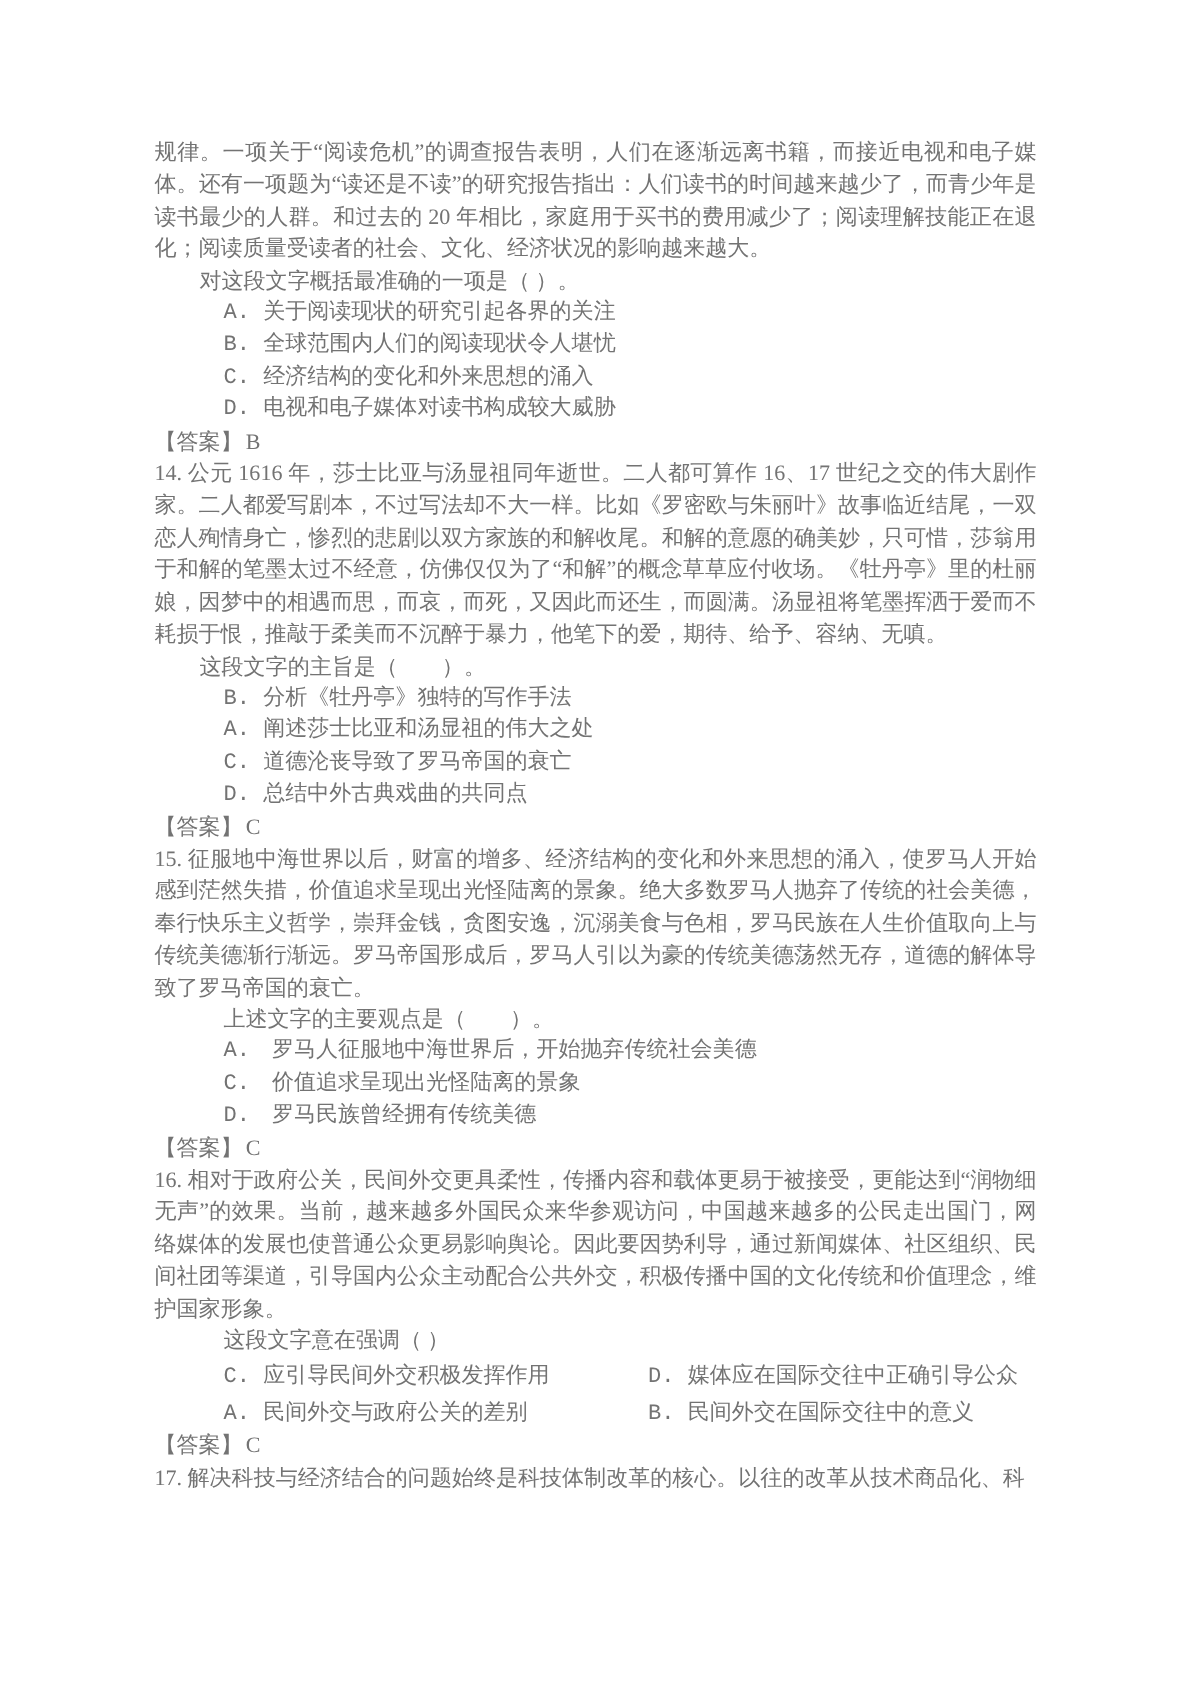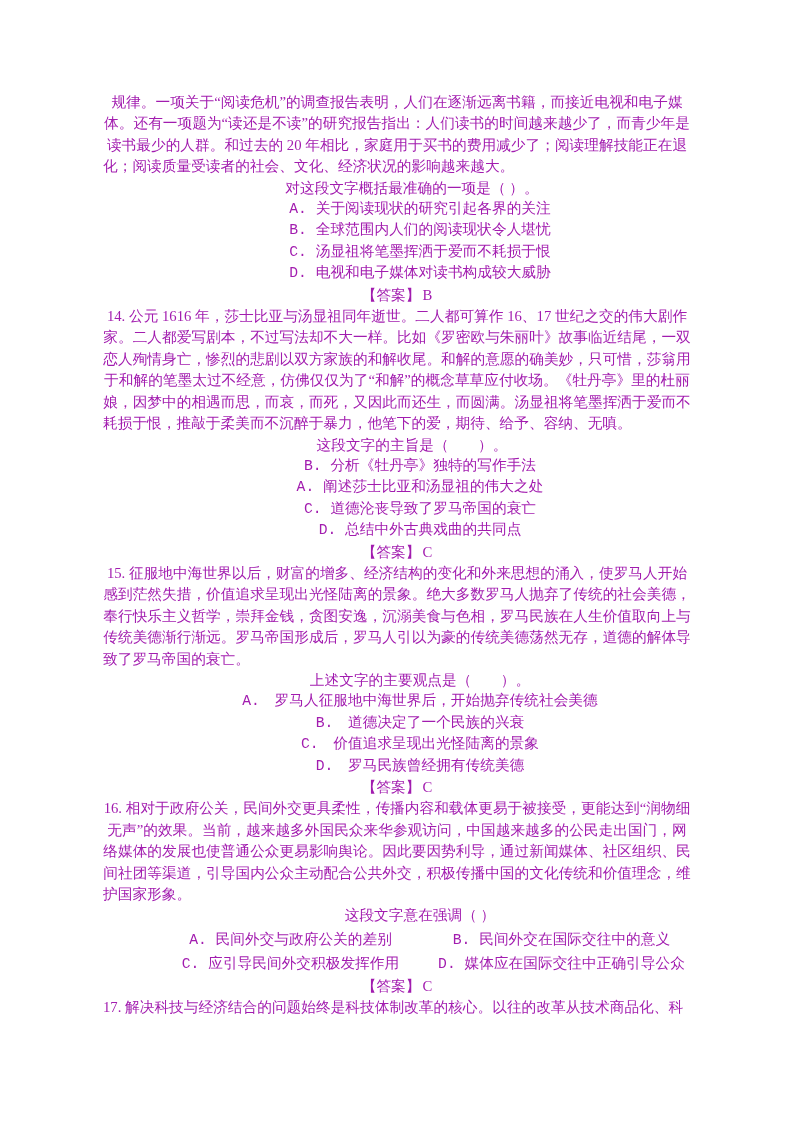--- a/index.html
+++ b/index.html
@@ -2,29 +2,29 @@
 <html lang="zh"><head>
 <meta charset="utf-8">
 <style>
   html,body{margin:0;padding:0;background:#ffffff;}
   .page{
     position:relative;
     width:793px;height:1122px;
     background:#ffffff;
     overflow:hidden;
     font-family:"Liberation Serif","DejaVu Serif",serif;
-    color:#a21caf;
+    color:#737373;
   }
   .content{
     position:absolute;
     left:103px;top:92px;width:588px;
     font-size:14.7px;
     line-height:21.4px;
   }
-  .content p{margin:0;text-align:center;}
+  .content p{margin:0;}
   .para{text-align:justify;text-align-last:left;}
   .stem{text-align:left;}
   .stem.indent-2{padding-left:30px;}
   .stem.indent-3{padding-left:46px;}
   .option{padding-left:46px;text-align:left;font-family:Liberation Mono, monospace;}
   .answer{text-align:left;}
   .answer .ans-val{margin-left:2px;font-family:"Liberation Serif","DejaVu Serif",serif;}
   .opt-grid{display:flex;flex-direction:row;padding-left:46px;}
   .opt-grid .option{padding-left:0;}
   .opt-grid .left{flex:none;width:283px;}
@@ -36,55 +36,54 @@
 <body>
 
 <div class="page">
   <div class="content">
 
     <section>
       <p class="para">规律。一项关于“阅读危机”的调查报告表明，人们在逐渐远离书籍，而接近电视和电子媒体。还有一项题为“读还是不读”的研究报告指出：人们读书的时间越来越少了，而青少年是读书最少的人群。和过去的 20 年相比，家庭用于买书的费用减少了；阅读理解技能正在退化；阅读质量受读者的社会、文化、经济状况的影响越来越大。</p>
       <p class="stem indent-2">对这段文字概括最准确的一项是（ ）。</p>
       <p class="option">A. 关于阅读现状的研究引起各界的关注</p>
       <p class="option">B. 全球范围内人们的阅读现状令人堪忧</p>
-      <p class="option">C. 汤显祖将笔墨挥洒于爱而不耗损于恨</p>
+      <p class="option">C. 经济结构的变化和外来思想的涌入</p>
       <p class="option">D. 电视和电子媒体对读书构成较大威胁</p>
       <p class="answer"><span>【答案】</span><span class="ans-val">B</span></p>
     </section>
 
     <section>
       <p class="para">14. 公元 1616 年，莎士比亚与汤显祖同年逝世。二人都可算作 16、17 世纪之交的伟大剧作家。二人都爱写剧本，不过写法却不大一样。比如《罗密欧与朱丽叶》故事临近结尾，一双恋人殉情身亡，惨烈的悲剧以双方家族的和解收尾。和解的意愿的确美妙，只可惜，莎翁用于和解的笔墨太过不经意，仿佛仅仅为了“和解”的概念草草应付收场。《牡丹亭》里的杜丽娘，因梦中的相遇而思，而哀，而死，又因此而还生，而圆满。汤显祖将笔墨挥洒于爱而不耗损于恨，推敲于柔美而不沉醉于暴力，他笔下的爱，期待、给予、容纳、无嗔。</p>
       <p class="stem indent-2">这段文字的主旨是（　　）。</p>
       <p class="option">B. 分析《牡丹亭》独特的写作手法</p>
       <p class="option">A. 阐述莎士比亚和汤显祖的伟大之处</p>
       <p class="option">C. 道德沦丧导致了罗马帝国的衰亡</p>
       <p class="option">D. 总结中外古典戏曲的共同点</p>
       <p class="answer"><span>【答案】</span><span class="ans-val">C</span></p>
     </section>
 
     <section>
       <p class="para">15. 征服地中海世界以后，财富的增多、经济结构的变化和外来思想的涌入，使罗马人开始感到茫然失措，价值追求呈现出光怪陆离的景象。绝大多数罗马人抛弃了传统的社会美德，奉行快乐主义哲学，崇拜金钱，贪图安逸，沉溺美食与色相，罗马民族在人生价值取向上与传统美德渐行渐远。罗马帝国形成后，罗马人引以为豪的传统美德荡然无存，道德的解体导致了罗马帝国的衰亡。</p>
       <p class="stem indent-3">上述文字的主要观点是（　　）。</p>
       <p class="option">A.　罗马人征服地中海世界后，开始抛弃传统社会美德</p>
-      <p class="option">B.　道德决定了一个民族的兴衰</p>
       <p class="option">C.　价值追求呈现出光怪陆离的景象</p>
       <p class="option">D.　罗马民族曾经拥有传统美德</p>
       <p class="answer"><span>【答案】</span><span class="ans-val">C</span></p>
     </section>
 
     <section>
       <p class="para">16. 相对于政府公关，民间外交更具柔性，传播内容和载体更易于被接受，更能达到“润物细无声”的效果。当前，越来越多外国民众来华参观访问，中国越来越多的公民走出国门，网络媒体的发展也使普通公众更易影响舆论。因此要因势利导，通过新闻媒体、社区组织、民间社团等渠道，引导国内公众主动配合公共外交，积极传播中国的文化传统和价值理念，维护国家形象。</p>
       <p class="stem indent-3 gap-sm">这段文字意在强调（ ）</p>
       <div class="opt-grid gap-xs">
+        <p class="option left">C. 应引导民间外交积极发挥作用</p>
+        <p class="option right">D. 媒体应在国际交往中正确引导公众</p>
+      </div>
+      <div class="opt-grid gap-xs">
         <p class="option left">A. 民间外交与政府公关的差别</p>
         <p class="option right">B. 民间外交在国际交往中的意义</p>
-      </div>
-      <div class="opt-grid gap-xs">
-        <p class="option left">C. 应引导民间外交积极发挥作用</p>
-        <p class="option right">D. 媒体应在国际交往中正确引导公众</p>
       </div>
       <p class="answer gap-xs"><span>【答案】</span><span class="ans-val">C</span></p>
     </section>
 
     <section>
       <p class="para gap-xs">17. 解决科技与经济结合的问题始终是科技体制改革的核心。以往的改革从技术商品化、科</p>
     </section>
 
   </div>
 </div>

